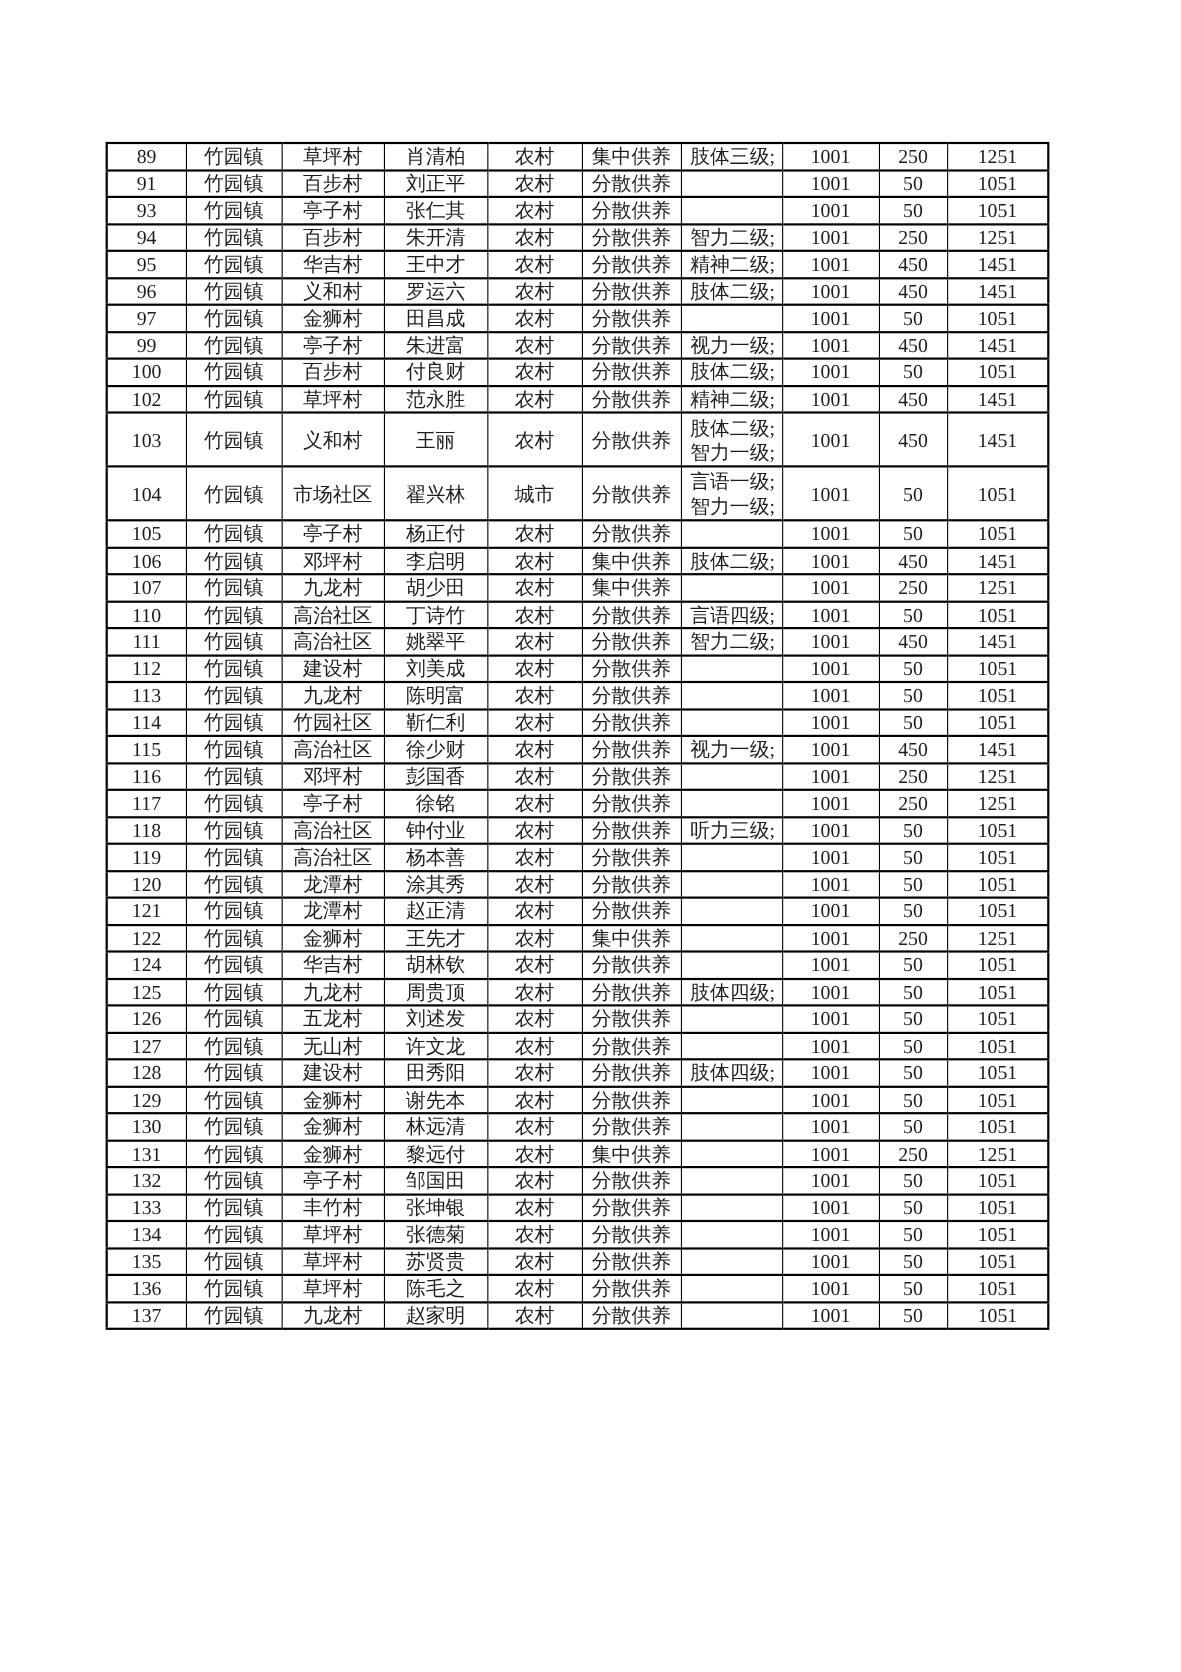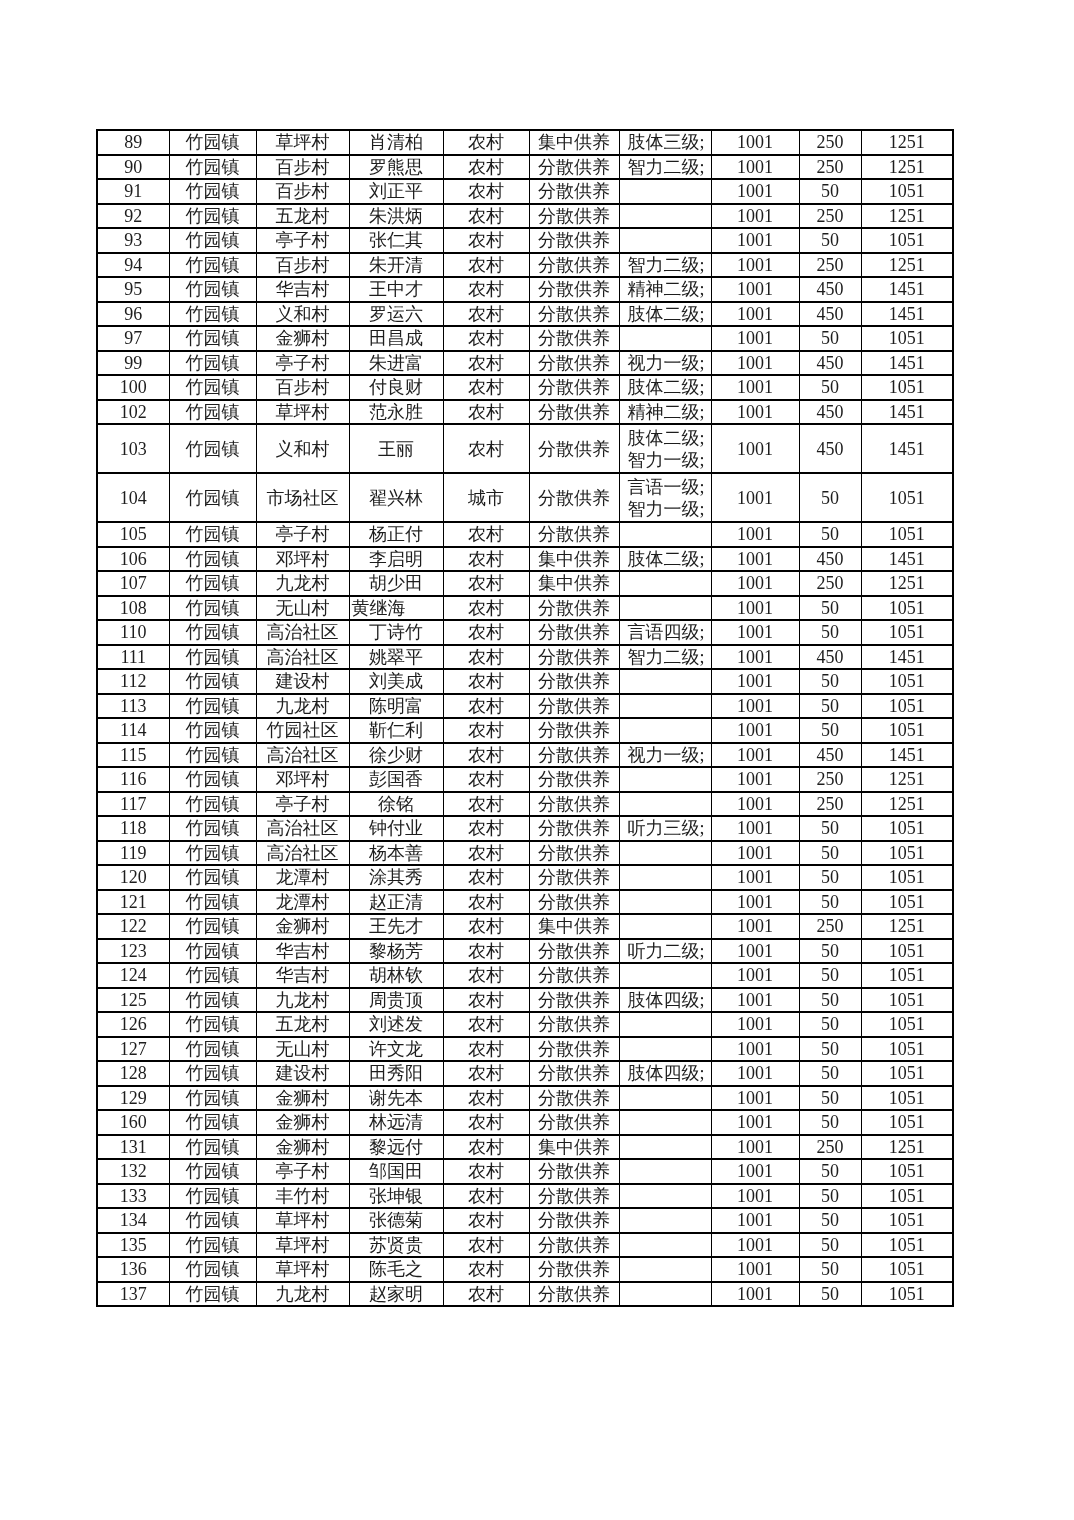--- a/index.html
+++ b/index.html
@@ -78,54 +78,30 @@
           <td>草坪村</td>
           <td>肖清柏</td>
           <td>农村</td>
           <td>集中供养</td>
           <td class="disability">肢体三级;</td>
           <td>1001</td>
           <td>250</td>
           <td>1251</td>
         </tr>
         <tr>
-          <td>90</td>
-          <td>竹园镇</td>
-          <td>百步村</td>
-          <td>罗熊思</td>
-          <td>农村</td>
-          <td>分散供养</td>
-          <td class="disability">智力二级;</td>
-          <td>1001</td>
-          <td>250</td>
-          <td>1251</td>
-        </tr>
-        <tr>
           <td>91</td>
           <td>竹园镇</td>
           <td>百步村</td>
           <td>刘正平</td>
           <td>农村</td>
           <td>分散供养</td>
           <td class="disability"></td>
           <td>1001</td>
           <td>50</td>
           <td>1051</td>
-        </tr>
-        <tr>
-          <td>92</td>
-          <td>竹园镇</td>
-          <td>五龙村</td>
-          <td>朱洪炳</td>
-          <td>农村</td>
-          <td>分散供养</td>
-          <td class="disability"></td>
-          <td>1001</td>
-          <td>250</td>
-          <td>1251</td>
         </tr>
         <tr>
           <td>93</td>
           <td>竹园镇</td>
           <td>亭子村</td>
           <td>张仁其</td>
           <td>农村</td>
           <td>分散供养</td>
           <td class="disability"></td>
           <td>1001</td>
@@ -272,32 +248,20 @@
           <td>九龙村</td>
           <td>胡少田</td>
           <td>农村</td>
           <td>集中供养</td>
           <td class="disability"></td>
           <td>1001</td>
           <td>250</td>
           <td>1251</td>
         </tr>
         <tr>
-          <td>108</td>
-          <td>竹园镇</td>
-          <td>无山村</td>
-          <td class="align-left">黄继海</td>
-          <td>农村</td>
-          <td>分散供养</td>
-          <td class="disability"></td>
-          <td>1001</td>
-          <td>50</td>
-          <td>1051</td>
-        </tr>
-        <tr>
           <td>110</td>
           <td>竹园镇</td>
           <td>高治社区</td>
           <td>丁诗竹</td>
           <td>农村</td>
           <td>分散供养</td>
           <td class="disability">言语四级;</td>
           <td>1001</td>
           <td>50</td>
           <td>1051</td>
@@ -440,32 +404,20 @@
           <td>金狮村</td>
           <td>王先才</td>
           <td>农村</td>
           <td>集中供养</td>
           <td class="disability"></td>
           <td>1001</td>
           <td>250</td>
           <td>1251</td>
         </tr>
         <tr>
-          <td>123</td>
-          <td>竹园镇</td>
-          <td>华吉村</td>
-          <td>黎杨芳</td>
-          <td>农村</td>
-          <td>分散供养</td>
-          <td class="disability">听力二级;</td>
-          <td>1001</td>
-          <td>50</td>
-          <td>1051</td>
-        </tr>
-        <tr>
           <td>124</td>
           <td>竹园镇</td>
           <td>华吉村</td>
           <td>胡林钦</td>
           <td>农村</td>
           <td>分散供养</td>
           <td class="disability"></td>
           <td>1001</td>
           <td>50</td>
           <td>1051</td>
@@ -524,21 +476,21 @@
           <td>金狮村</td>
           <td>谢先本</td>
           <td>农村</td>
           <td>分散供养</td>
           <td class="disability"></td>
           <td>1001</td>
           <td>50</td>
           <td>1051</td>
         </tr>
         <tr>
-          <td>160</td>
+          <td>130</td>
           <td>竹园镇</td>
           <td>金狮村</td>
           <td>林远清</td>
           <td>农村</td>
           <td>分散供养</td>
           <td class="disability"></td>
           <td>1001</td>
           <td>50</td>
           <td>1051</td>
         </tr>

